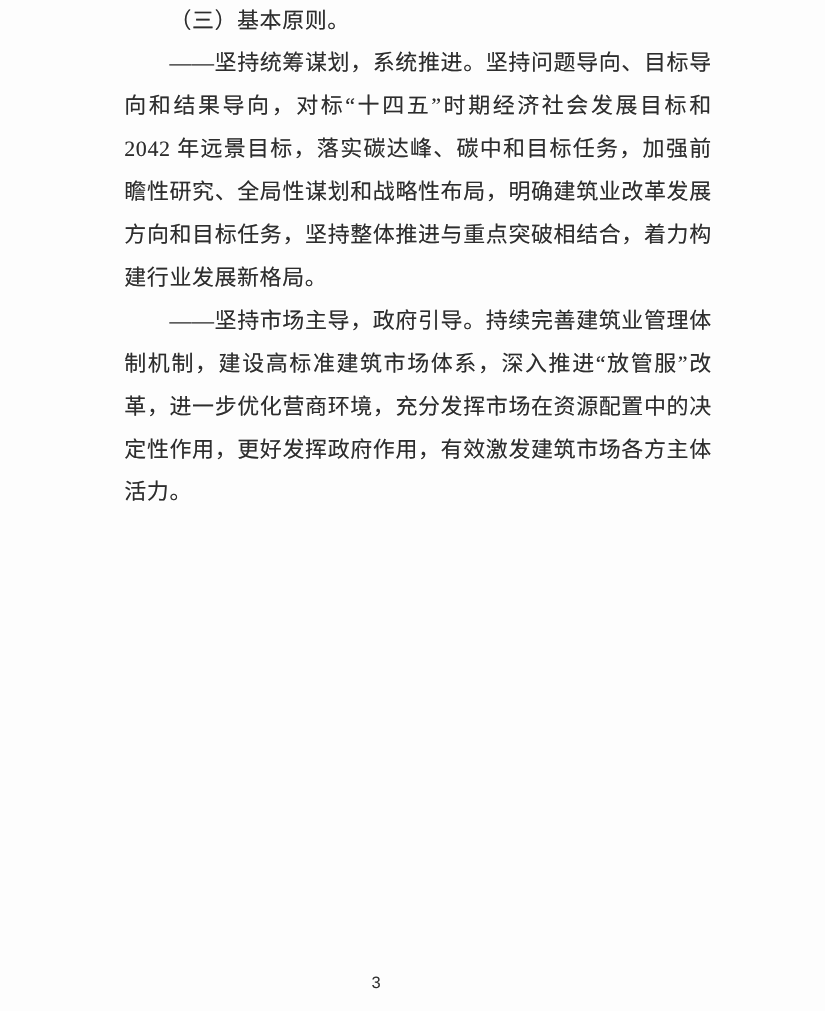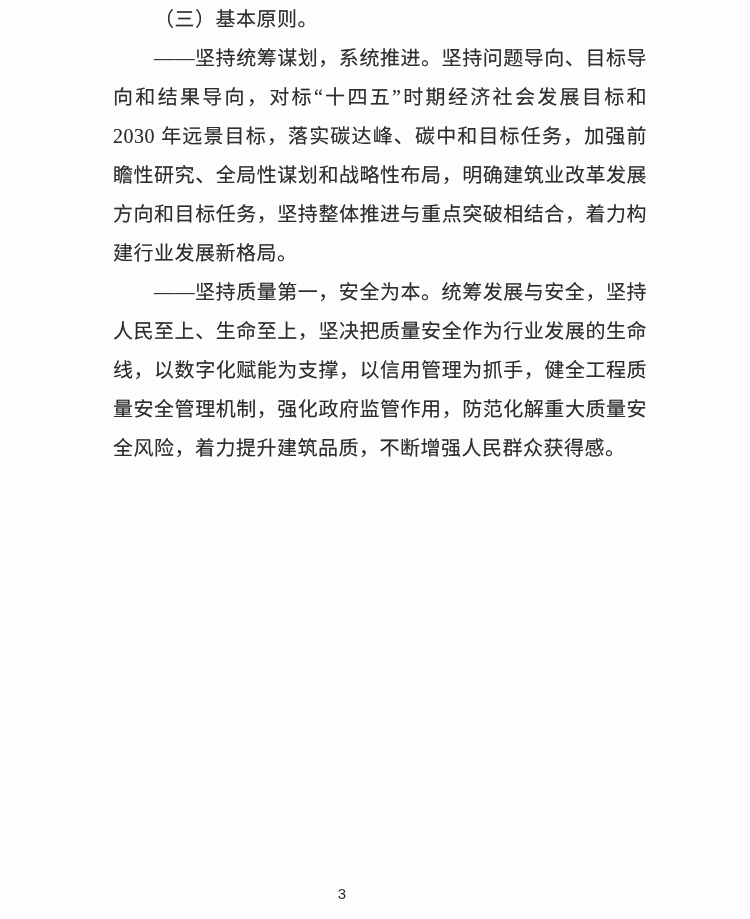--- a/index.html
+++ b/index.html
@@ -49,17 +49,17 @@
     line-height: 20px;
     font-family: "Liberation Sans", "DejaVu Sans", sans-serif;
   }
 </style>
 </head>
 <body style="background: rgb(253, 253, 253); color: rgb(45, 45, 45);">
 
 <div class="page">
   <div class="content">
     <p class="heading">（三）基本原则。</p>
-    <p class="para">——坚持统筹谋划，系统推进。坚持问题导向、目标导向和结果导向，对标“十四五”时期经济社会发展目标和 2030 年远景目标，落实碳达峰、碳中和目标任务，加强前瞻性研究、全局性谋划和战略性布局，明确建筑业改革发展方向和目标任务，坚持整体推进与重点突破相结合，着力构建行业发展新格局。</p>
-    <p class="para">——坚持质量第一，安全为本。统筹发展与安全，坚持人民至上、生命至上，坚决把质量安全作为行业发展的生命线，以数字化赋能为支撑，以信用管理为抓手，健全工程质量安全管理机制，强化政府监管作用，防范化解重大质量安全风险，着力提升建筑品质，不断增强人民群众获得感。</p>
+    <p class="para">——坚持统筹谋划，系统推进。坚持问题导向、目标导向和结果导向，对标“十四五”时期经济社会发展目标和 2042 年远景目标，落实碳达峰、碳中和目标任务，加强前瞻性研究、全局性谋划和战略性布局，明确建筑业改革发展方向和目标任务，坚持整体推进与重点突破相结合，着力构建行业发展新格局。</p>
+    <p class="para">——坚持市场主导，政府引导。持续完善建筑业管理体制机制，建设高标准建筑市场体系，深入推进“放管服”改革，进一步优化营商环境，充分发挥市场在资源配置中的决定性作用，更好发挥政府作用，有效激发建筑市场各方主体活力。</p>
   </div>
   <div class="page-number">3</div>
 </div>
 
 </body></html>

